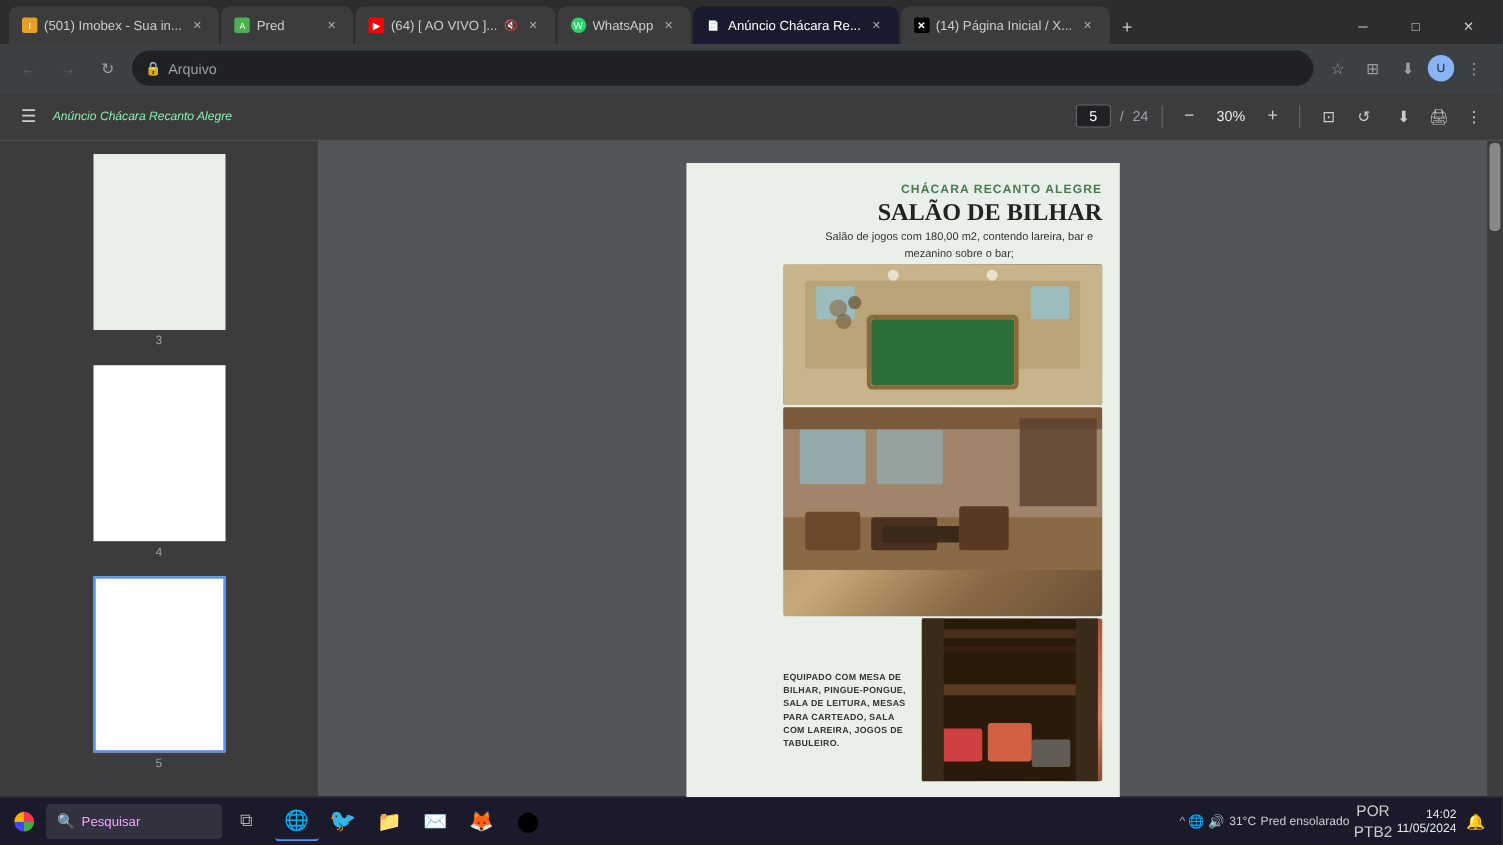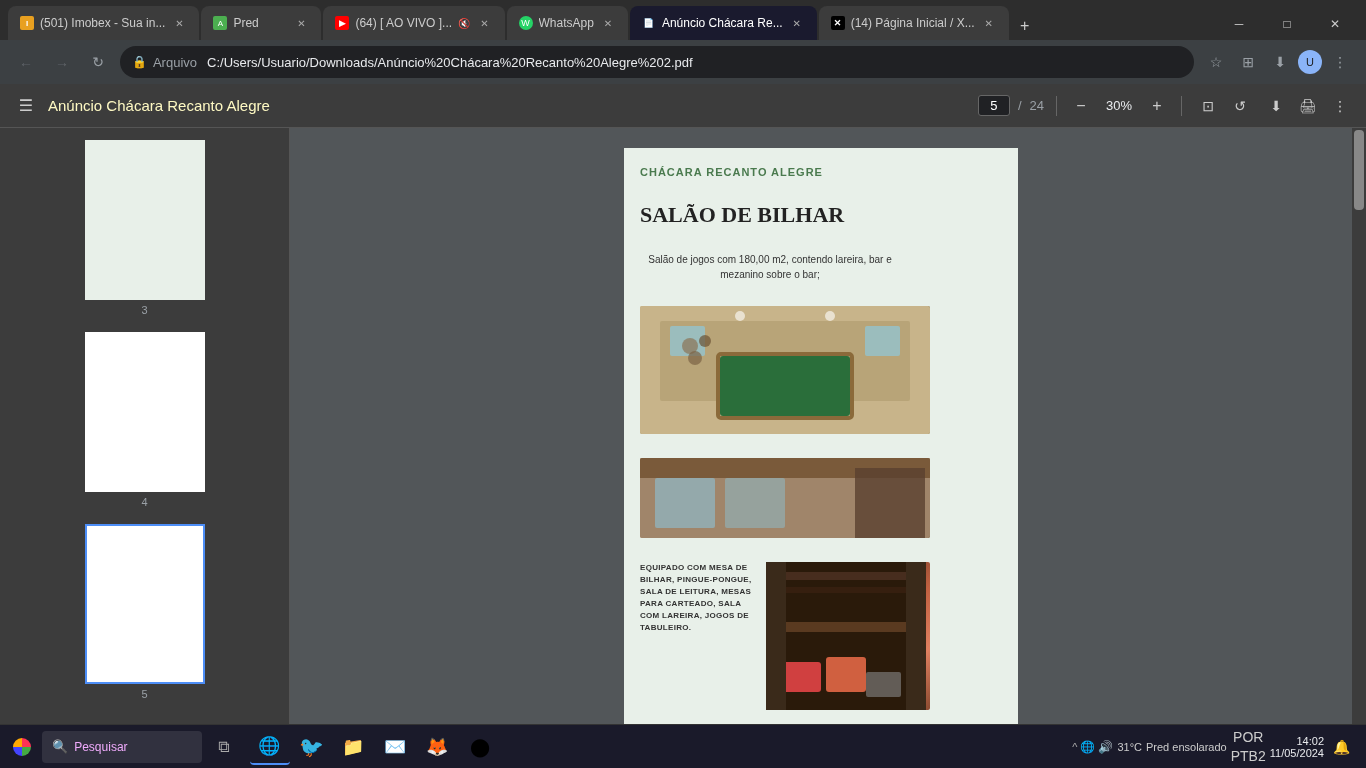--- a/index.html
+++ b/index.html
@@ -94,21 +94,21 @@
       display: flex;
       align-items: center;
       padding: 0 12px;
       gap: 8px;
       border-bottom: 1px solid #555;
     }
     .pdf-menu-btn {
       width: 28px; height: 28px; display: flex; align-items: center; justify-content: center;
       color: #ccc; font-size: 16px; cursor: pointer;
     }
-    .pdf-title { color: #fef9c3; font-size: 15px; flex: 1; }
+    .pdf-title { color: #86efac; font-size: 11px; flex: 1; font-style: italic; }
     .pdf-page-input {
       background: #202124; border: 1px solid #666; border-radius: 3px;
       color: #fff; font-size: 13px; width: 32px; text-align: center; padding: 2px 4px;
     }
     .pdf-page-sep { color: #9aa0a6; font-size: 13px; }
     .pdf-page-total { color: #9aa0a6; font-size: 13px; }
     .pdf-divider { width: 1px; height: 20px; background: #666; margin: 0 4px; }
     .pdf-zoom-btn {
       width: 24px; height: 24px; border-radius: 3px; display: flex; align-items: center; justify-content: center;
       color: #ccc; font-size: 16px; cursor: pointer;
@@ -189,22 +189,22 @@
     }
 
     
     .pdf-page {
       background: #e8f0e9;
       width: 394px;
       min-height: 580px;
       padding: 18px 16px;
       display: flex;
       flex-direction: column;
-      align-items: flex-start;
-      gap: 24px;
+      align-items: flex-end;
+      gap: 2px;
       position: relative;
     }
 
     .pdf-brand {
       color: #4a7a4e;
       font-size: 11px;
       font-weight: bold;
       letter-spacing: 1px;
       text-align: center;
     }
@@ -247,20 +247,21 @@
       align-items: flex-start;
     }
 
     .pdf-bottom-text {
       flex: 0 0 120px;
       font-size: 8px;
       font-weight: bold;
       color: #333;
       line-height: 1.5;
       letter-spacing: 0.3px;
+      margin-top: 48px;
     }
 
     .pdf-image-bottom-right {
       flex: 1;
       height: 148px;
       background: #5a4535;
       border-radius: 2px;
     }
 
     
@@ -367,21 +368,20 @@
     </div>
   </div>
 
   <div class="address-bar">
     <div class="nav-btn disabled">←</div>
     <div class="nav-btn disabled">→</div>
     <div class="nav-btn">↻</div>
     <div class="address-input-wrap">
       <span class="address-lock">🔒</span>
       <span class="address-label">Arquivo</span>
-      <span class="address-text">C:/Users/Usuario/Downloads/Anúncio%20Chácara%20Recanto%20Alegre%202.pdf</span>
     </div>
     <div class="toolbar-icons">
       <div class="toolbar-icon">☆</div>
       <div class="toolbar-icon">⊞</div>
       <div class="toolbar-icon">⬇</div>
       <div class="profile-avatar">U</div>
       <div class="toolbar-icon">⋮</div>
     </div>
   </div>
 

